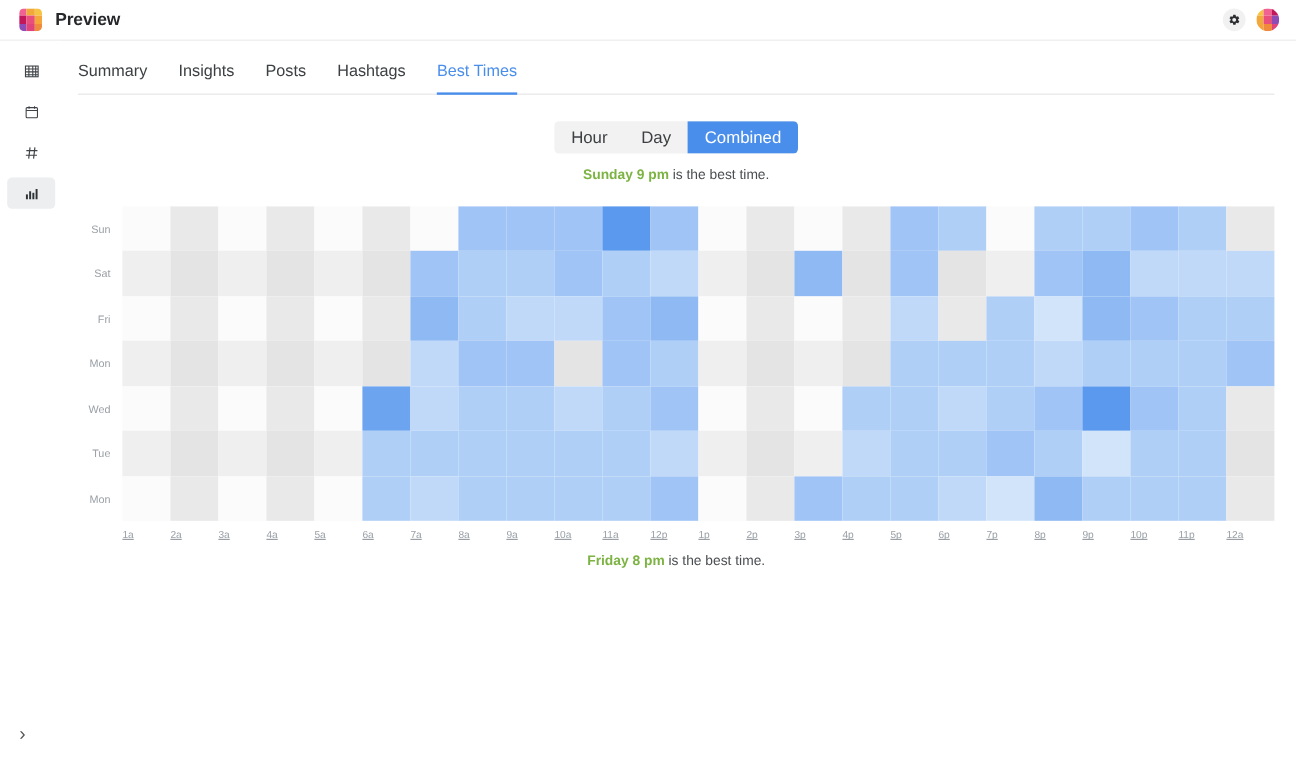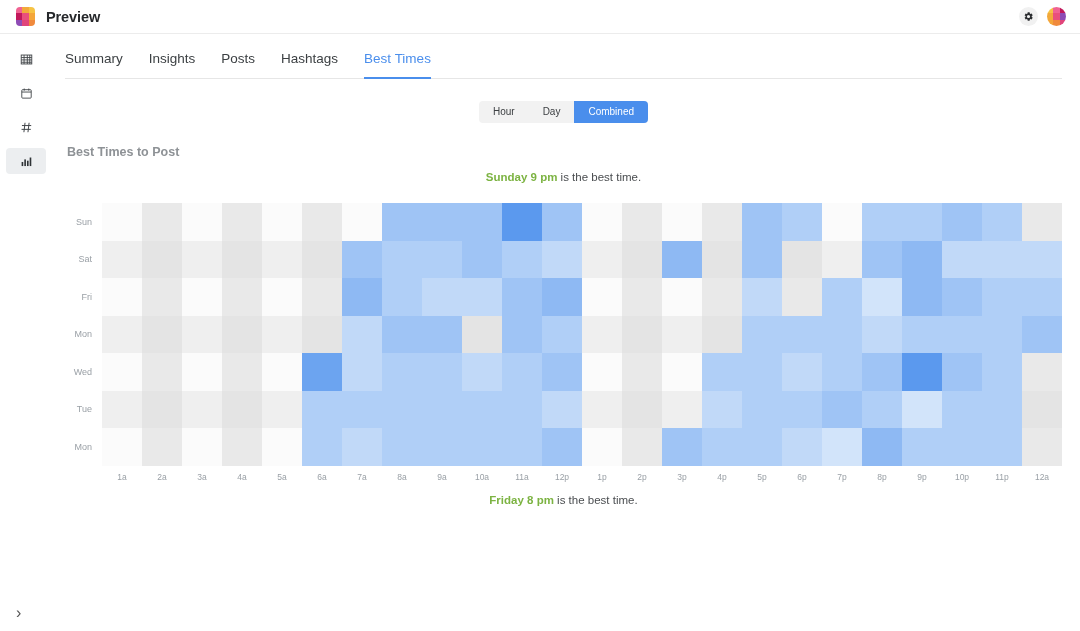--- a/index.html
+++ b/index.html
@@ -119,21 +119,21 @@
   
   .seg-row {
     display: flex; justify-content: center;
     margin-top: 22px;
   }
   .segmented {
     display: inline-flex;
     background: #f2f2f2;
     border-radius: 4px;
     overflow: hidden;
-    font-size: 10px;
+    font-size: 14px;
   }
   .seg {
     padding: 5px 14px;
     color: #3d4043;
     cursor: pointer;
     line-height: 1.2;
   }
   .seg.active { background: #4a8eec; color: #fff; }
 
   
@@ -175,21 +175,21 @@
   .cell { width: 100%; height: 100%; }
   .xlabels {
     display: grid;
     grid-template-columns: repeat(24, 1fr);
     margin-left: 35px;
     margin-top: 6px;
   }
   .xlabel {
     font-size: 8.5px;
     color: #9aa0a6;
-    text-align: center;
+    text-decoration: underline;
   }
 </style>
 </head>
 <body>
 
 <div class="topbar">
   <div class="brand">
     <span class="logo-grid">
         <i style="background: rgb(240, 98, 146);"></i>
         <i style="background: rgb(242, 169, 59);"></i>
@@ -265,21 +265,20 @@
     </div>
 
     <div class="seg-row">
       <div class="segmented">
         <div class="seg">Hour</div>
         <div class="seg">Day</div>
         <div class="seg active">Combined</div>
       </div>
     </div>
 
-    <div class="section-title">Best Times to Post</div>
 
     <div class="best-line">
       <span class="when">Sunday 9 pm</span><span> is the best time.</span>
     </div>
 
     <div class="heatwrap">
       <div class="heat-body">
         <div class="ylabels">
             <div class="ylabel">Sun</div>
             <div class="ylabel">Sat</div>

